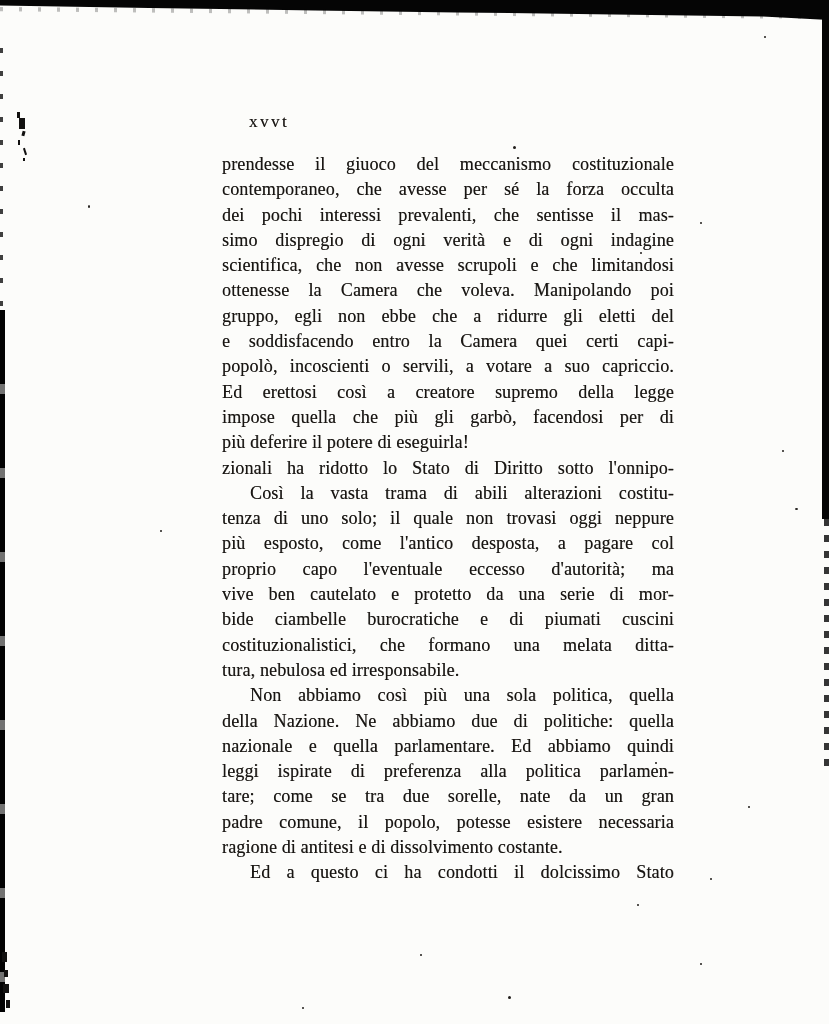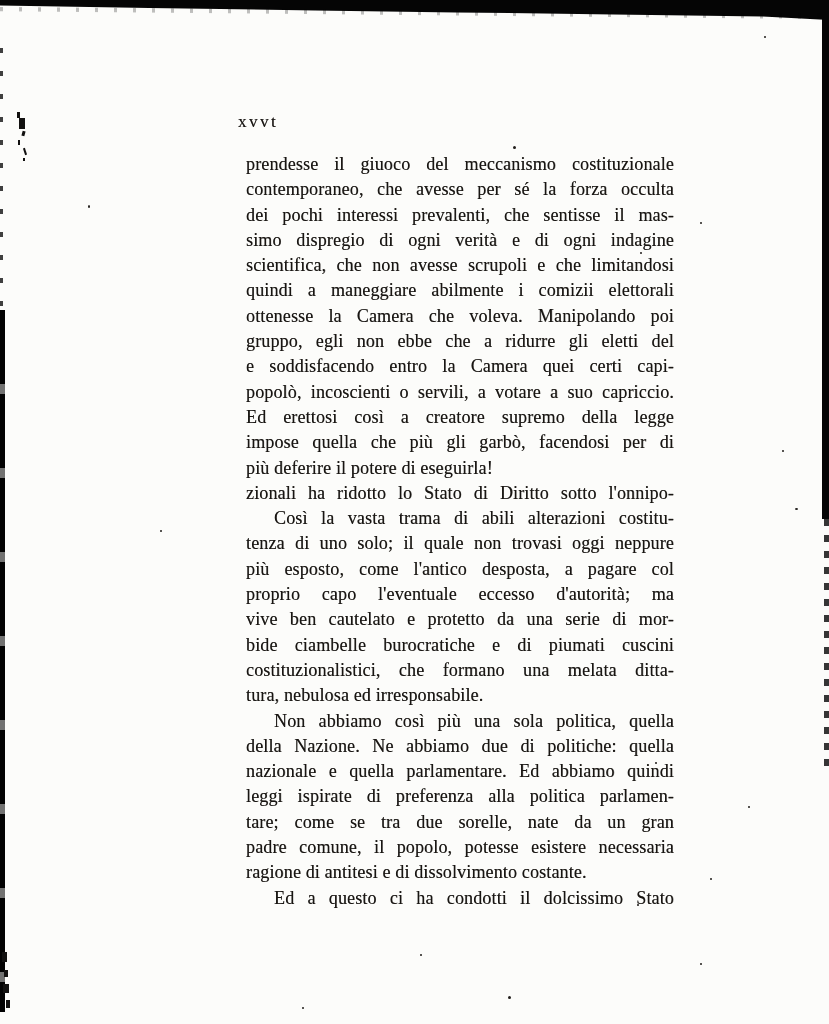--- a/index.html
+++ b/index.html
@@ -8,39 +8,38 @@
     background:#ffffff;
     font-family:"Liberation Serif", serif;
     overflow:hidden;position:relative;
   }
   .page{
     position:absolute;inset:0;
     background:var(--paper,#fcfcfa);
   }
   
   .page-number{
-    position:absolute;left:238px;top:112px;
+    position:absolute;left:249px;top:112px;
     font-size:17px;letter-spacing:2.5px;
     color:var(--ink,#181512);
     text-shadow:0.3px 0.2px 0 rgba(24,21,18,0.55);
   }
   .text-block{
     position:absolute;left:222px;top:152px;width:452px;
     color:var(--ink,#181512);
     font-size:18px;
   }
   .line{
     height:25.3px;line-height:25.3px;
     overflow:hidden;
     text-align:justify;
     text-align-last:justify;
     letter-spacing:0.15px;
     text-shadow:0.3px 0.2px 0 rgba(24,21,18,0.55);
     white-space:normal;
-    margin-left:24px;
   }
   .line.last{text-align-last:left;}
   .line.ind{text-indent:28px;}
   
   .art{position:absolute;background:#050505;}
   .top-strip{
     left:0;top:0;width:829px;height:20px;
     clip-path:polygon(0 0,100% 0,100% 100%,92% 82%,74% 72%,55% 62%,38% 52%,18% 40%,0 28%);
   }
   .top-noise{
@@ -109,21 +108,20 @@
   <span class="sp" style="left:160px;top:530px;width:2px;height:2px;"></span>
 
   <div class="page-number">xvvt</div>
 
   <div class="text-block">
       <div class="line">prendesse il giuoco del meccanismo costituzionale</div>
       <div class="line">contemporaneo, che avesse per sé la forza occulta</div>
       <div class="line">dei pochi interessi prevalenti, che sentisse il mas-</div>
       <div class="line">simo dispregio di ogni verità e di ogni indagine</div>
       <div class="line">scientifica, che non avesse scrupoli e che limitandosi</div>
-      <div class="line">quindi a maneggiare abilmente i comizii elettorali</div>
       <div class="line">ottenesse la Camera che voleva. Manipolando poi</div>
       <div class="line">gruppo, egli non ebbe che a ridurre gli eletti del</div>
       <div class="line">e soddisfacendo entro la Camera quei certi capi-</div>
       <div class="line">popolò, incoscienti o servili, a votare a suo capriccio.</div>
       <div class="line">Ed erettosi così a creatore supremo della legge</div>
       <div class="line">impose quella che più gli garbò, facendosi per di</div>
       <div class="line last">più deferire il potere di eseguirla!</div>
       <div class="line">zionali ha ridotto lo Stato di Diritto sotto l'onnipo-</div>
       <div class="line ind">Così la vasta trama di abili alterazioni costitu-</div>
       <div class="line">tenza di uno solo; il quale non trovasi oggi neppure</div>

